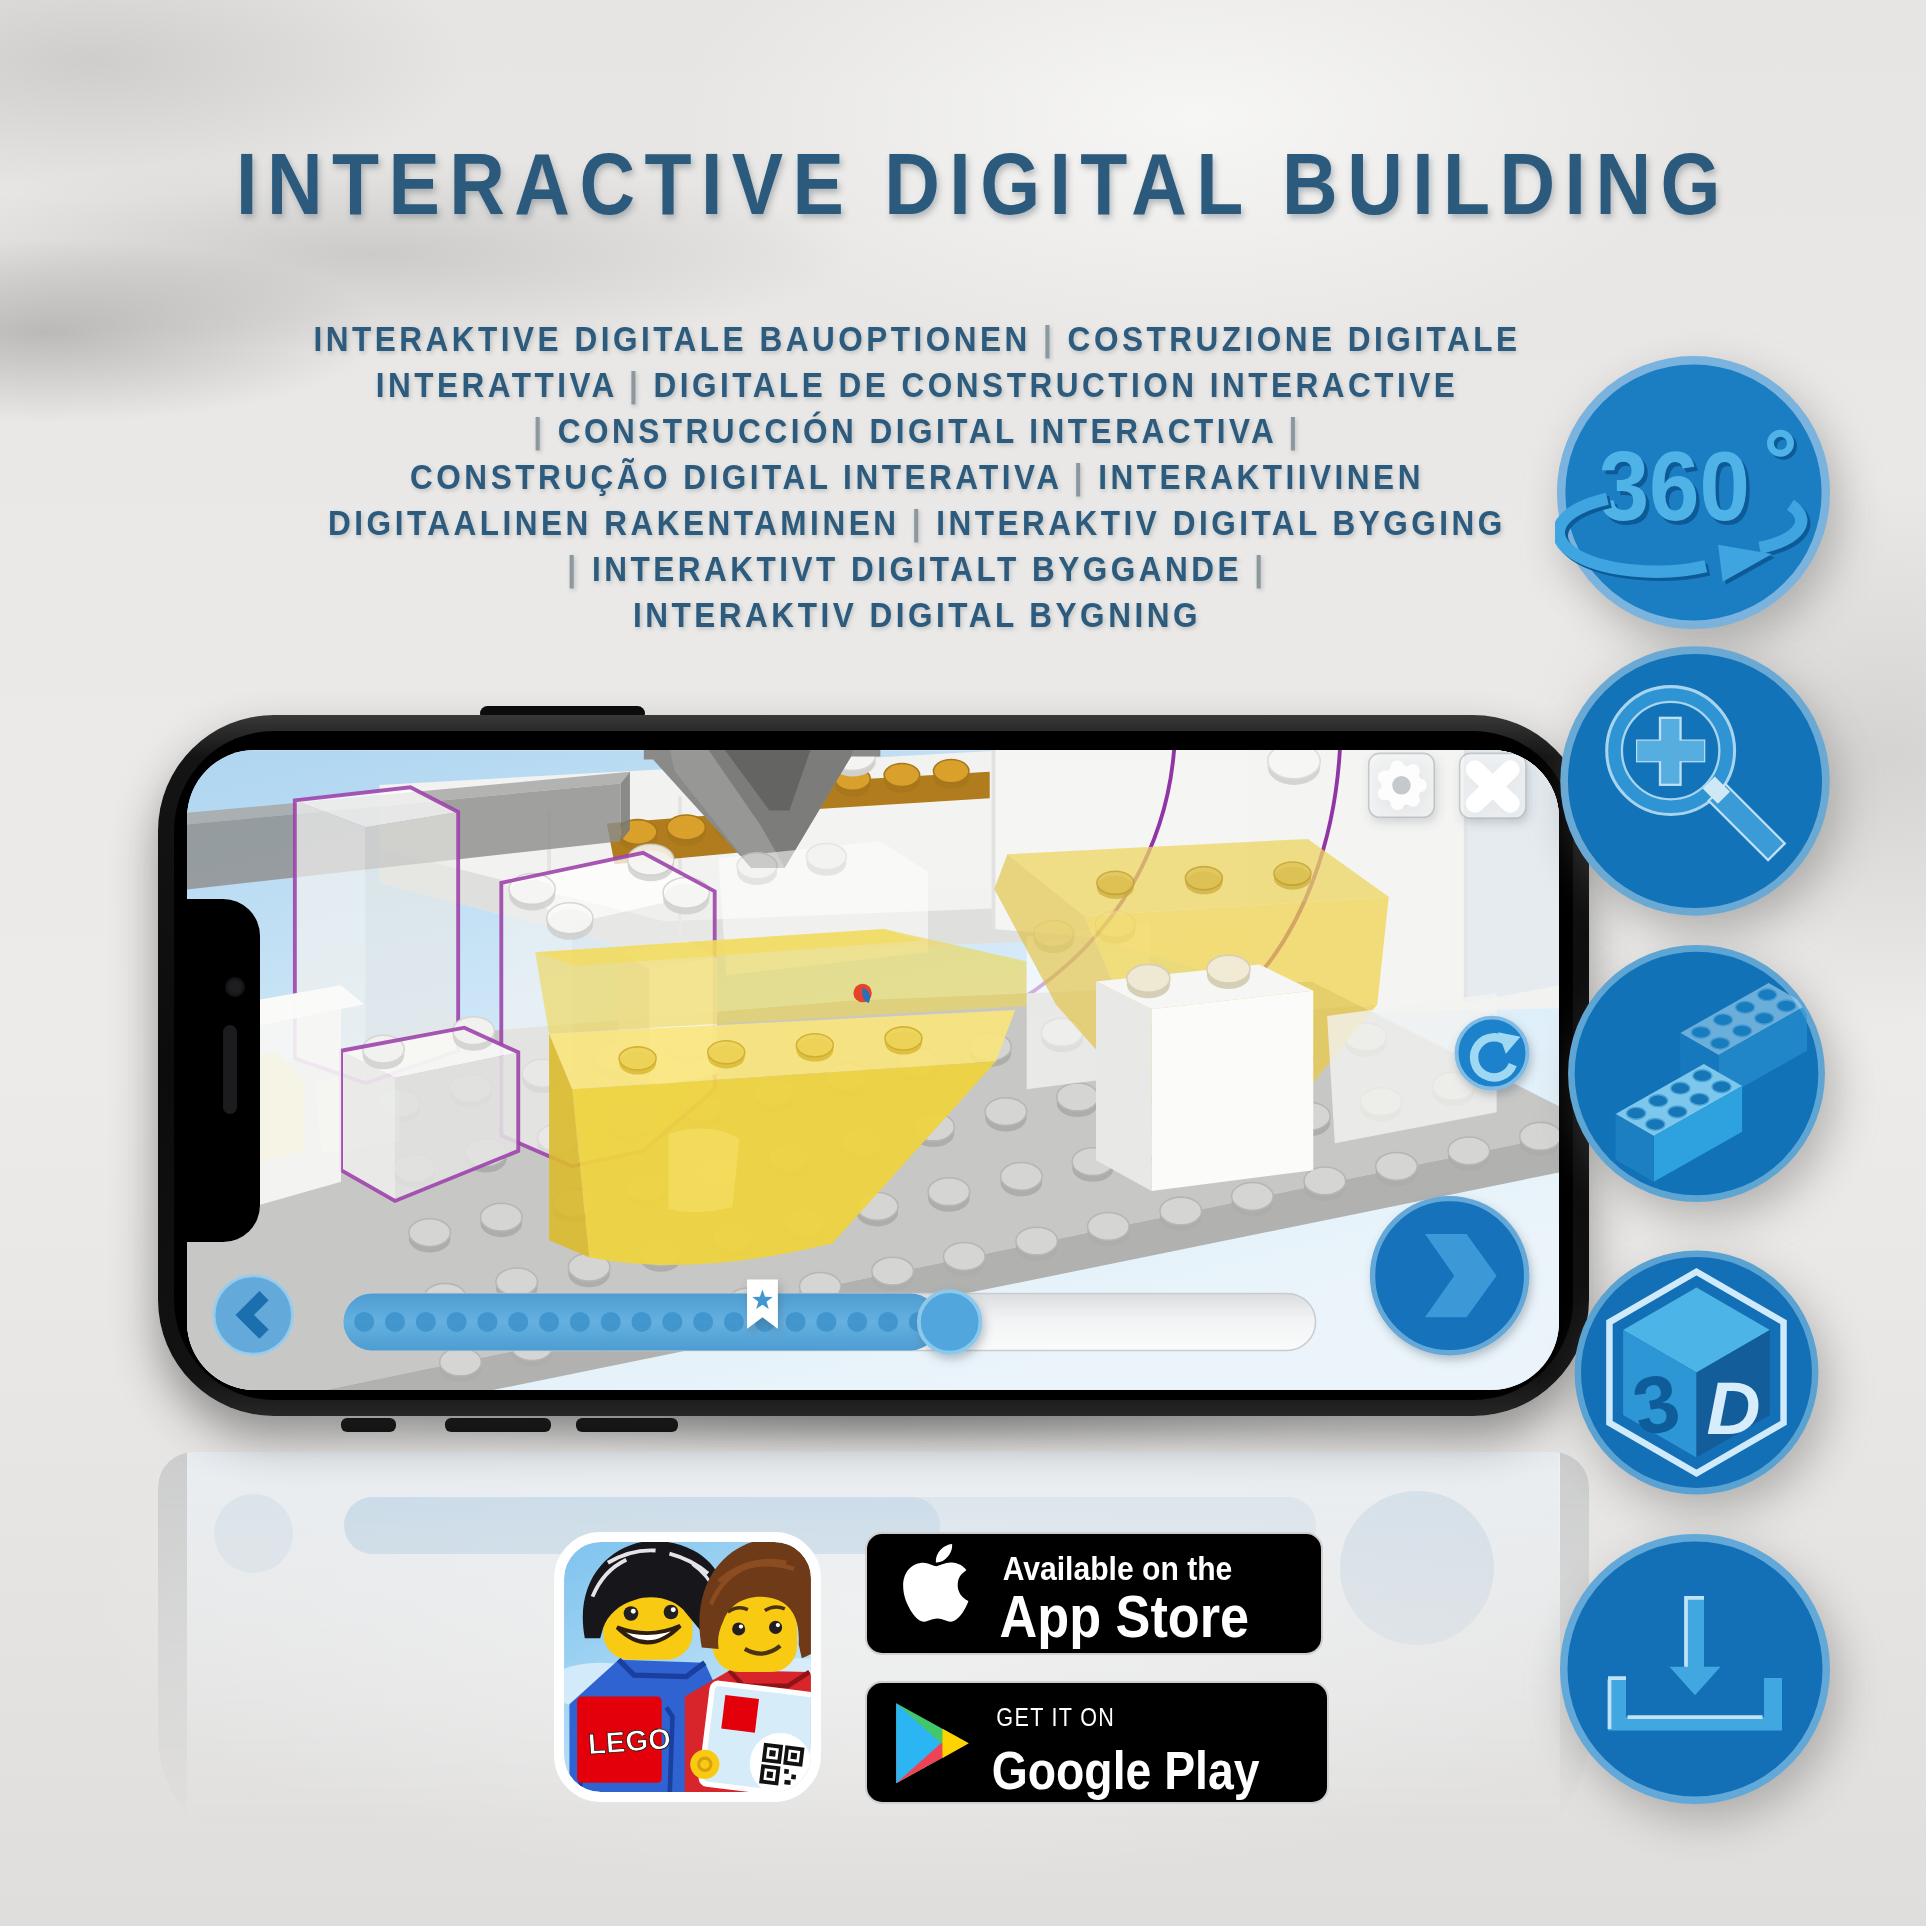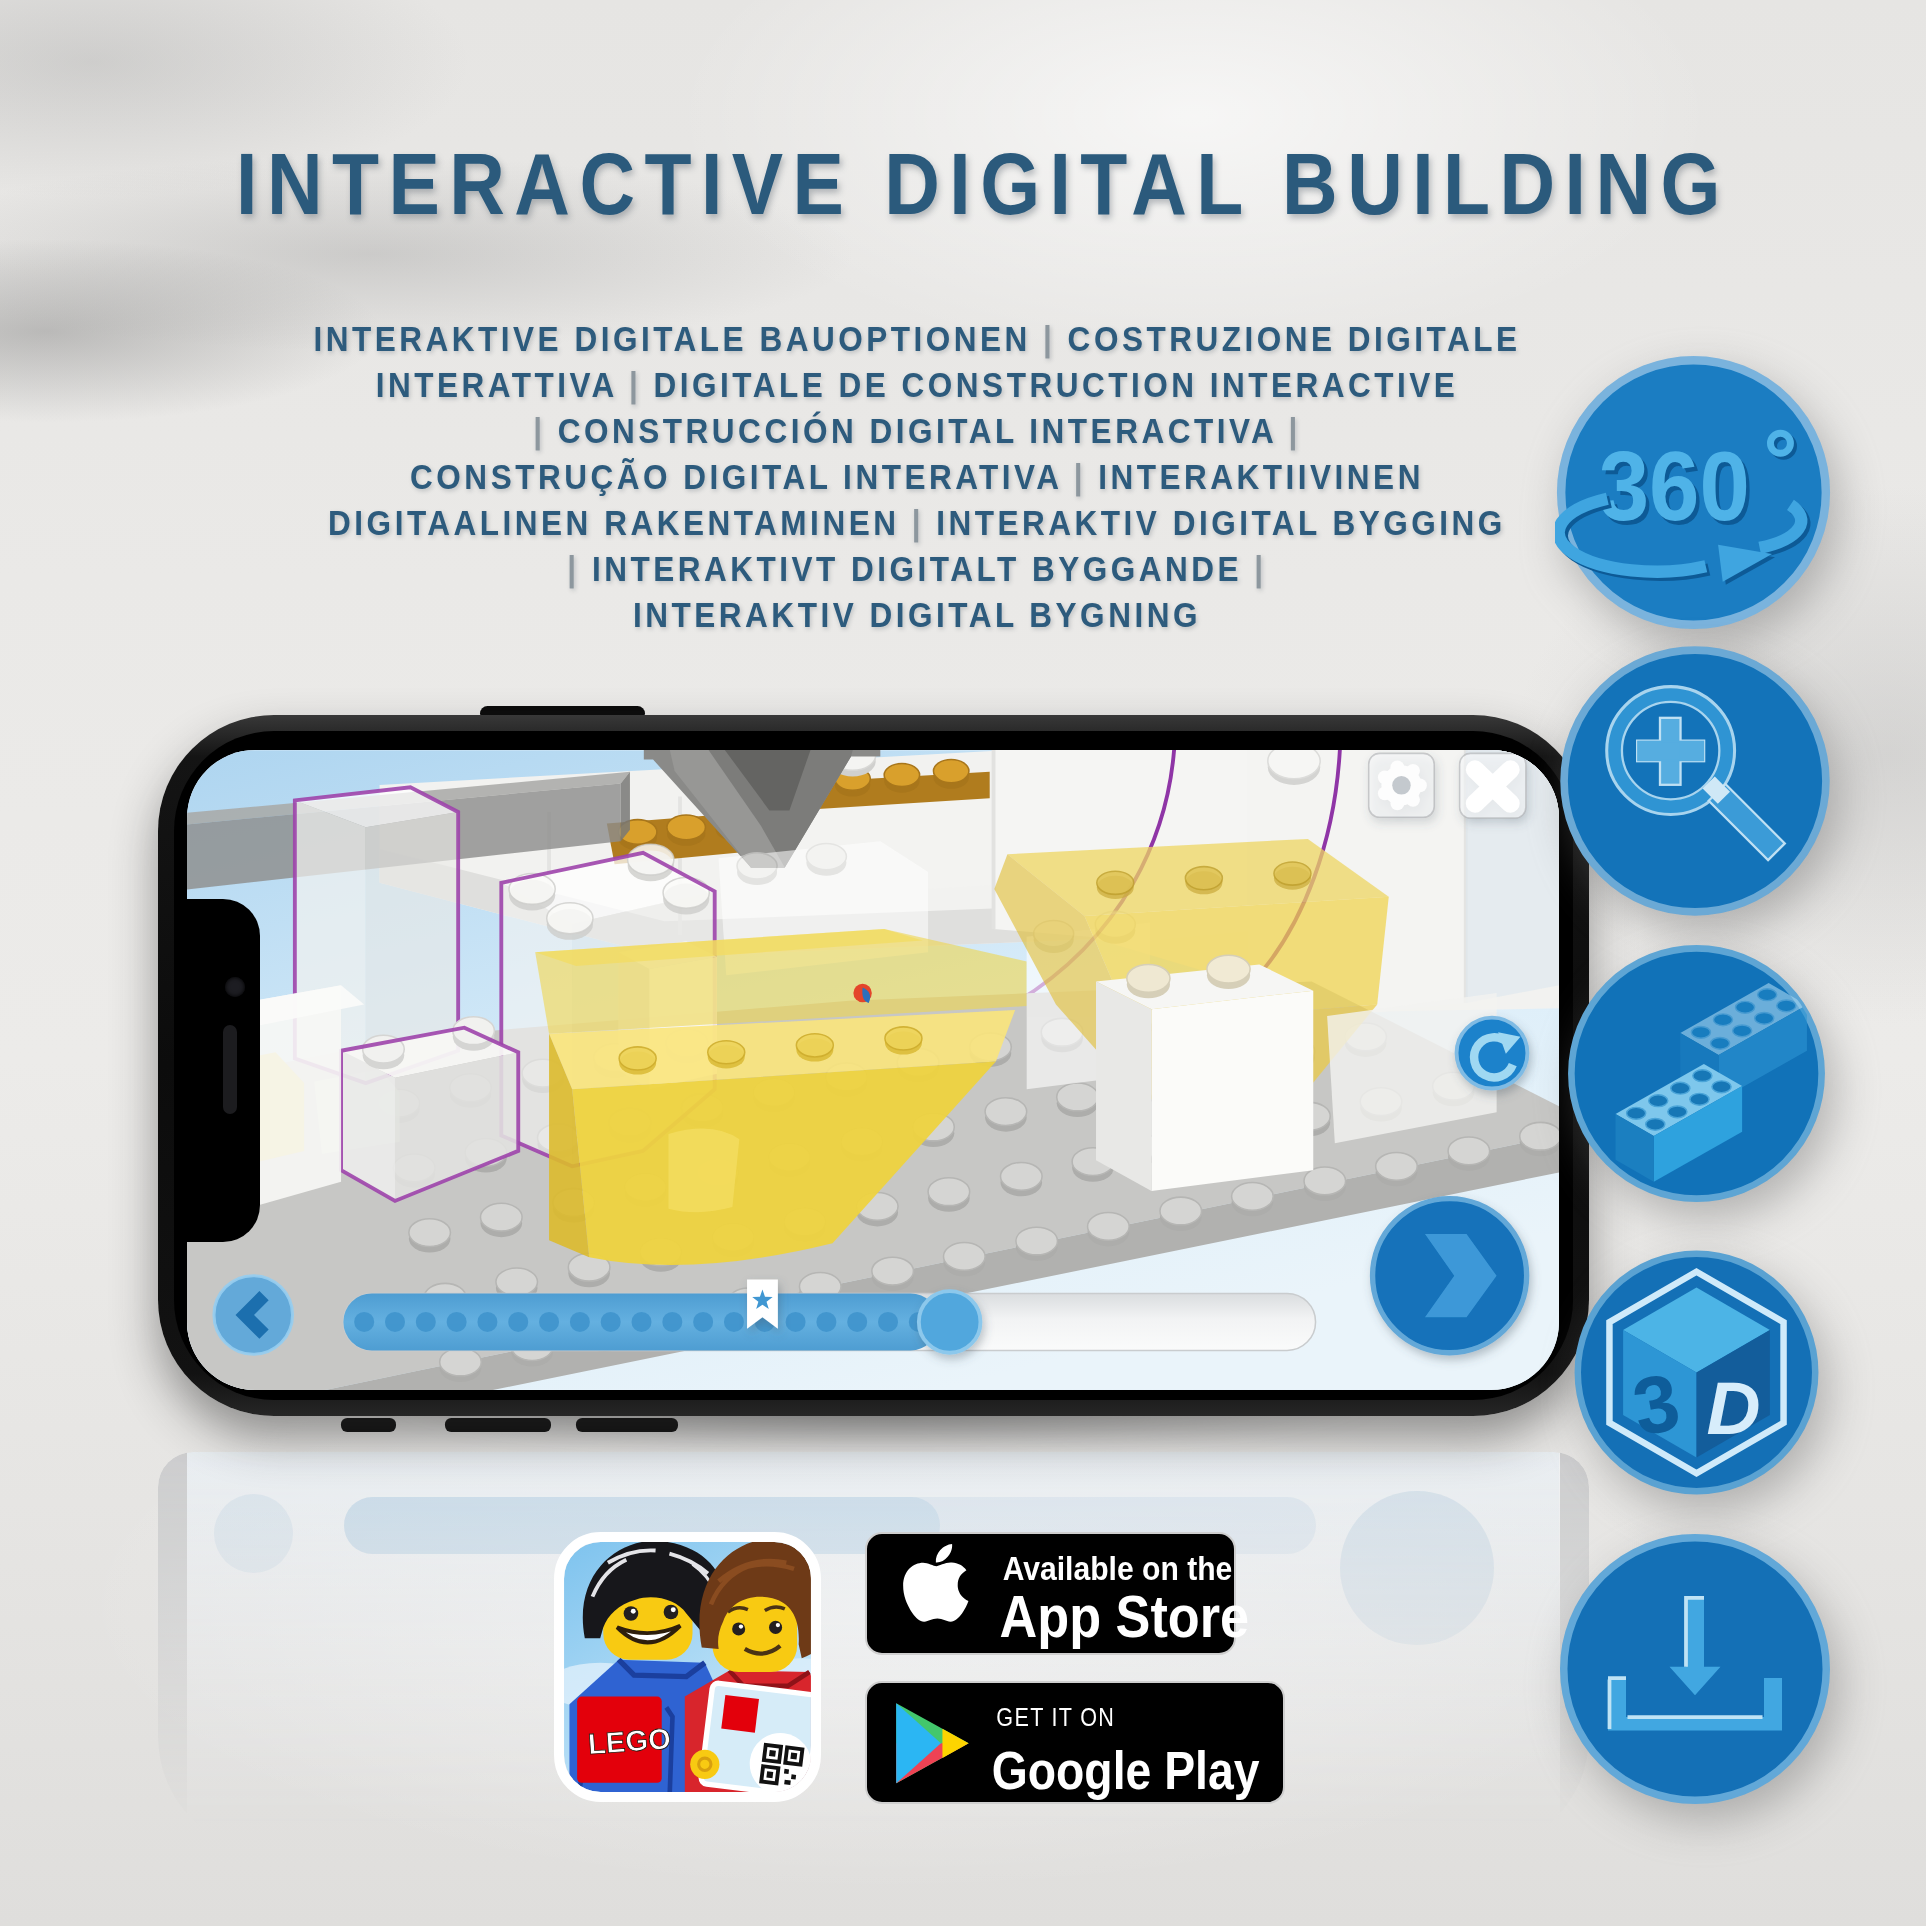--- a/index.html
+++ b/index.html
@@ -603,34 +603,34 @@
 <rect x="304" y="304" width="6" height="6" fill="#111"></rect>
         <rect x="314" y="310" width="6" height="6" fill="#111"></rect>
         <rect x="306" y="318" width="8" height="6" fill="#111"></rect>
 </g>
 <circle cx="196" cy="302" r="19" fill="#f8ca12"></circle>
 <circle cx="196" cy="302" r="8" fill="none" stroke="#d8a00e" stroke-width="4"></circle>
 </g>
 <rect x="6.5" y="6.5" width="334" height="338" rx="54" fill="none" stroke="#ffffff" stroke-width="13"></rect>
 </svg>
 
-<div class="abs" style="left:865px;top:1532px;width:371px;height:123px;background:#000;
+<div class="abs" style="left:865px;top:1532px;width:458px;height:123px;background:#000;
   border:2.3px solid #cfcfcf;border-radius:17px;box-sizing:border-box;">
 <svg width="417" height="118" viewBox="0 0 541 153">
       <g fill="#ffffff">
 <g transform="translate(46,12) scale(0.225)">
           <path d="M318.7 268.7c-.2-36.7 16.4-64.4 50-84.8-18.8-26.9-47.2-41.7-84.7-44.6-35.5-2.8-74.3 20.7-88.5 20.7-15 0-49.4-19.7-76.4-19.7C63.3 141.2 4 184.8 4 273.5c0 26.2 4.8 53.3 14.4 81.2 12.8 36.7 59 126.7 107.2 125.2 25.2-.6 43-17.9 75.8-17.9 31.8 0 48.3 17.9 76.4 17.9 48.6-.7 90.4-82.5 102.6-119.3-65.2-30.7-61.7-90-61.7-91.9zm-56.6-164.2c27.3-32.4 24.8-61.9 24-72.5-24.1 1.4-52 16.4-67.9 34.9-17.5 19.8-27.8 44.3-25.6 71.9 26.1 2 49.9-11.4 69.5-34.3z" transform="translate(0,-28)"></path>
         </g>
 <text x="176" y="60" font-size="42" font-weight="bold" transform="translate(176,0) scale(0.93,1) translate(-176,0)">Available on the</text>
 <text x="172" y="133" font-size="77" font-weight="bold" transform="translate(172,0) scale(0.88,1) translate(-172,0)">App Store</text>
 </g>
     </svg>
 </div>
 
-<div class="abs" style="left:865px;top:1681px;width:420px;height:123px;background:#000;
+<div class="abs" style="left:865px;top:1681px;width:464px;height:123px;background:#000;
   border:2.3px solid #cfcfcf;border-radius:17px;box-sizing:border-box;">
 <svg width="415" height="119" viewBox="0 0 539 154">
       <polygon points="38,26 132,78 38,130" fill="#43c76c"></polygon>
 <polygon points="38,78 132,78 38,130" fill="#ef4254"></polygon>
 <polygon points="98,59 132,78 98,97" fill="#fdd400"></polygon>
 <polygon points="38,26 38,130 96,78" fill="#2bb6f3"></polygon>
 <g fill="#ffffff">
 <text x="168" y="55" font-size="33" letter-spacing="2" transform="translate(168,0) scale(0.85,1) translate(-168,0)">GET IT ON</text>
 <text x="162" y="138" font-size="70" font-weight="bold" transform="translate(162,0) scale(0.86,1) translate(-162,0)">Google Play</text>
 </g>

